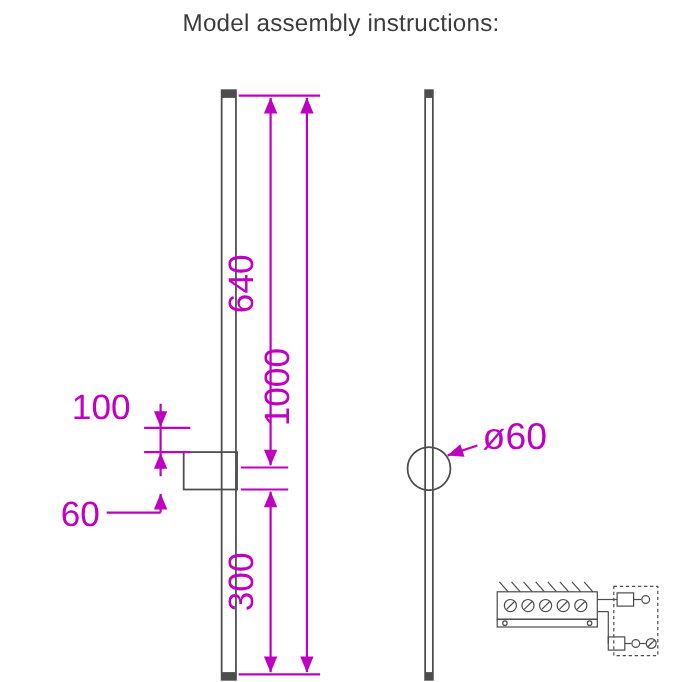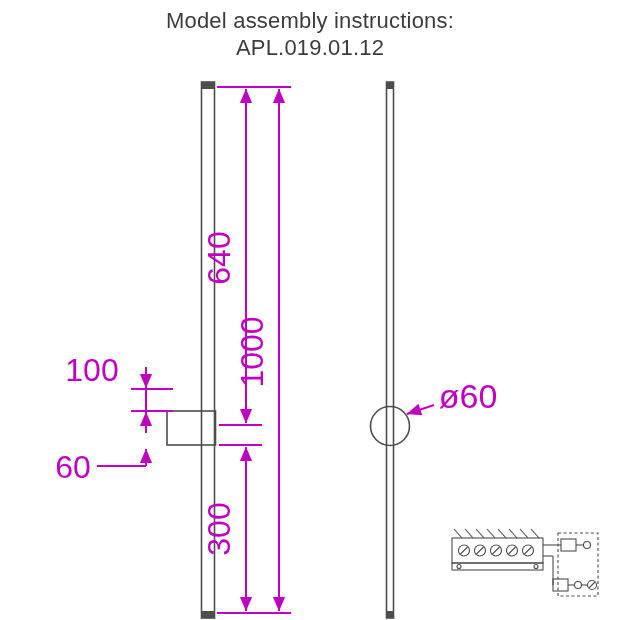--- a/index.html
+++ b/index.html
@@ -33,21 +33,20 @@
   .draw-fill { fill: #4d4d4d; }
   .wire-stroke { stroke: #4d4d4d; stroke-width: 1.1; fill: none; }
 </style>
 </head>
 <body>
 
 <div class="stage">
 
   <div class="title-block">
     <div class="title-line">Model assembly instructions:</div>
-    <div class="title-line">APL.019.01.12</div>
   </div>
 
   <svg class="drawing" width="620" height="620" viewBox="0 0 620 620">
     <defs>
       <marker id="arrow" viewBox="0 0 10 10" refX="9.3" refY="5" markerWidth="8" markerHeight="8" orient="auto-start-reverse">
         <path d="M0.5,1.2 L9.5,5 L0.5,8.8 Z" fill="#c000c0"></path>
       </marker>
     </defs>
 
     <g>

